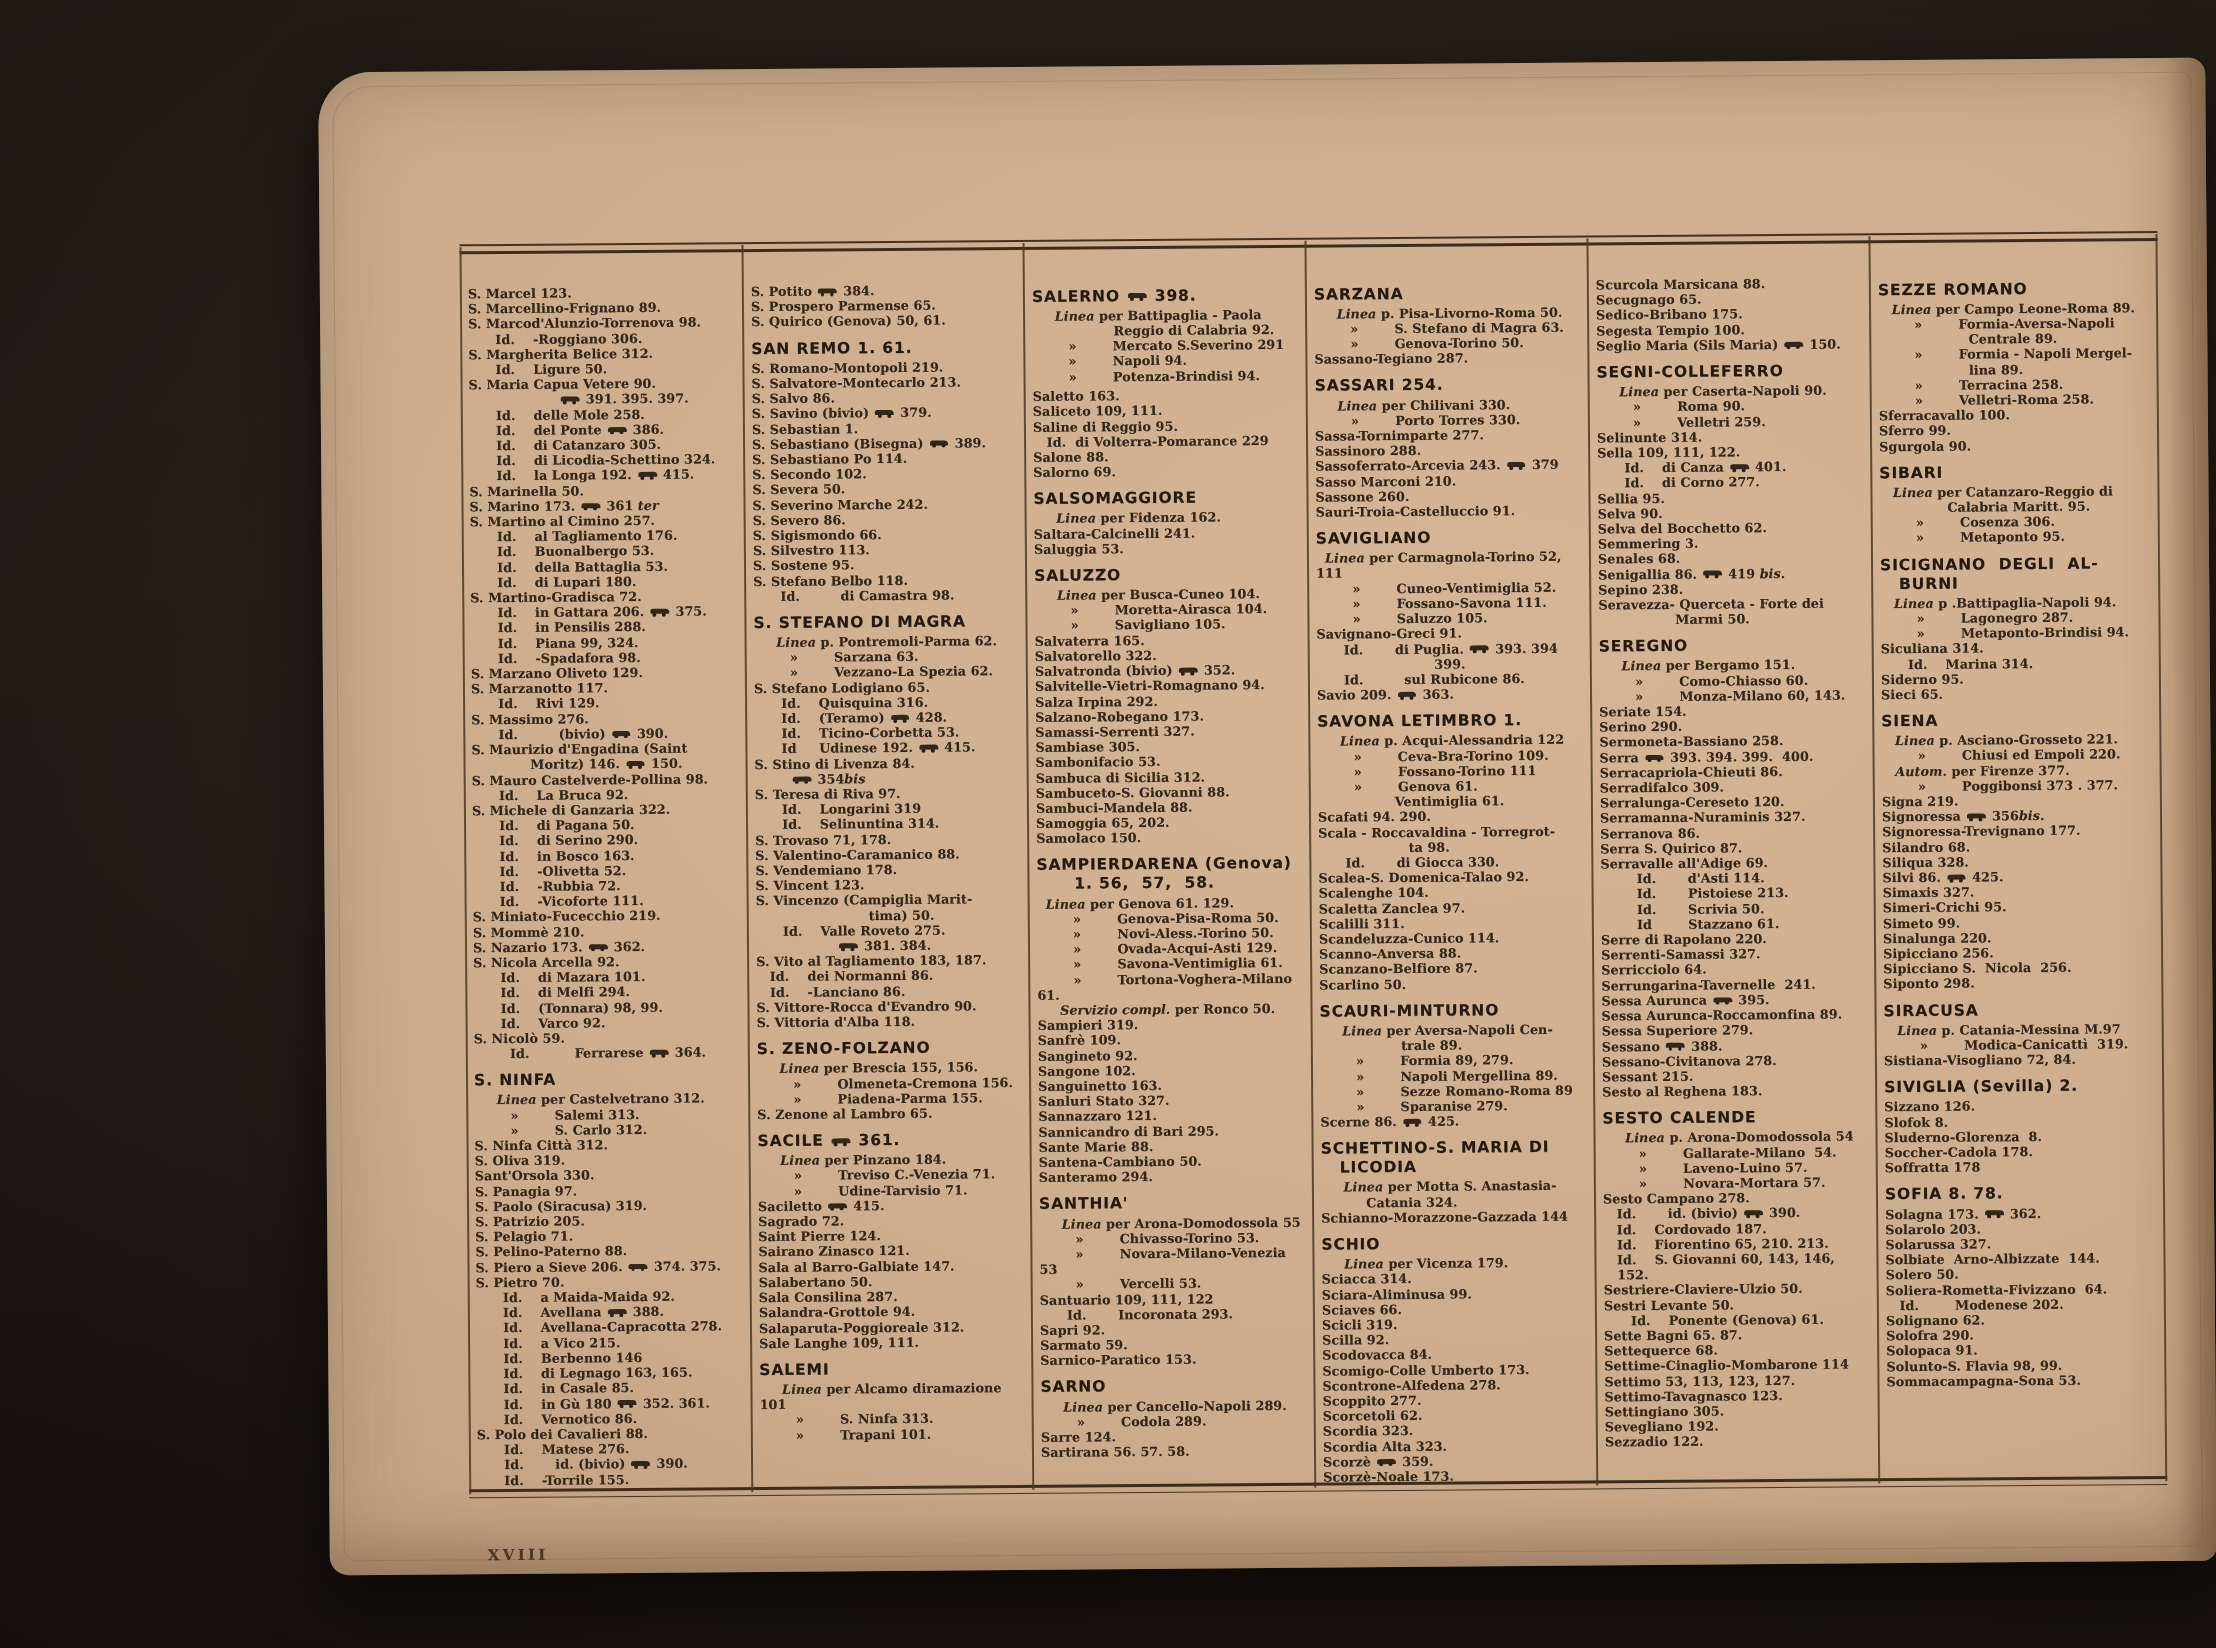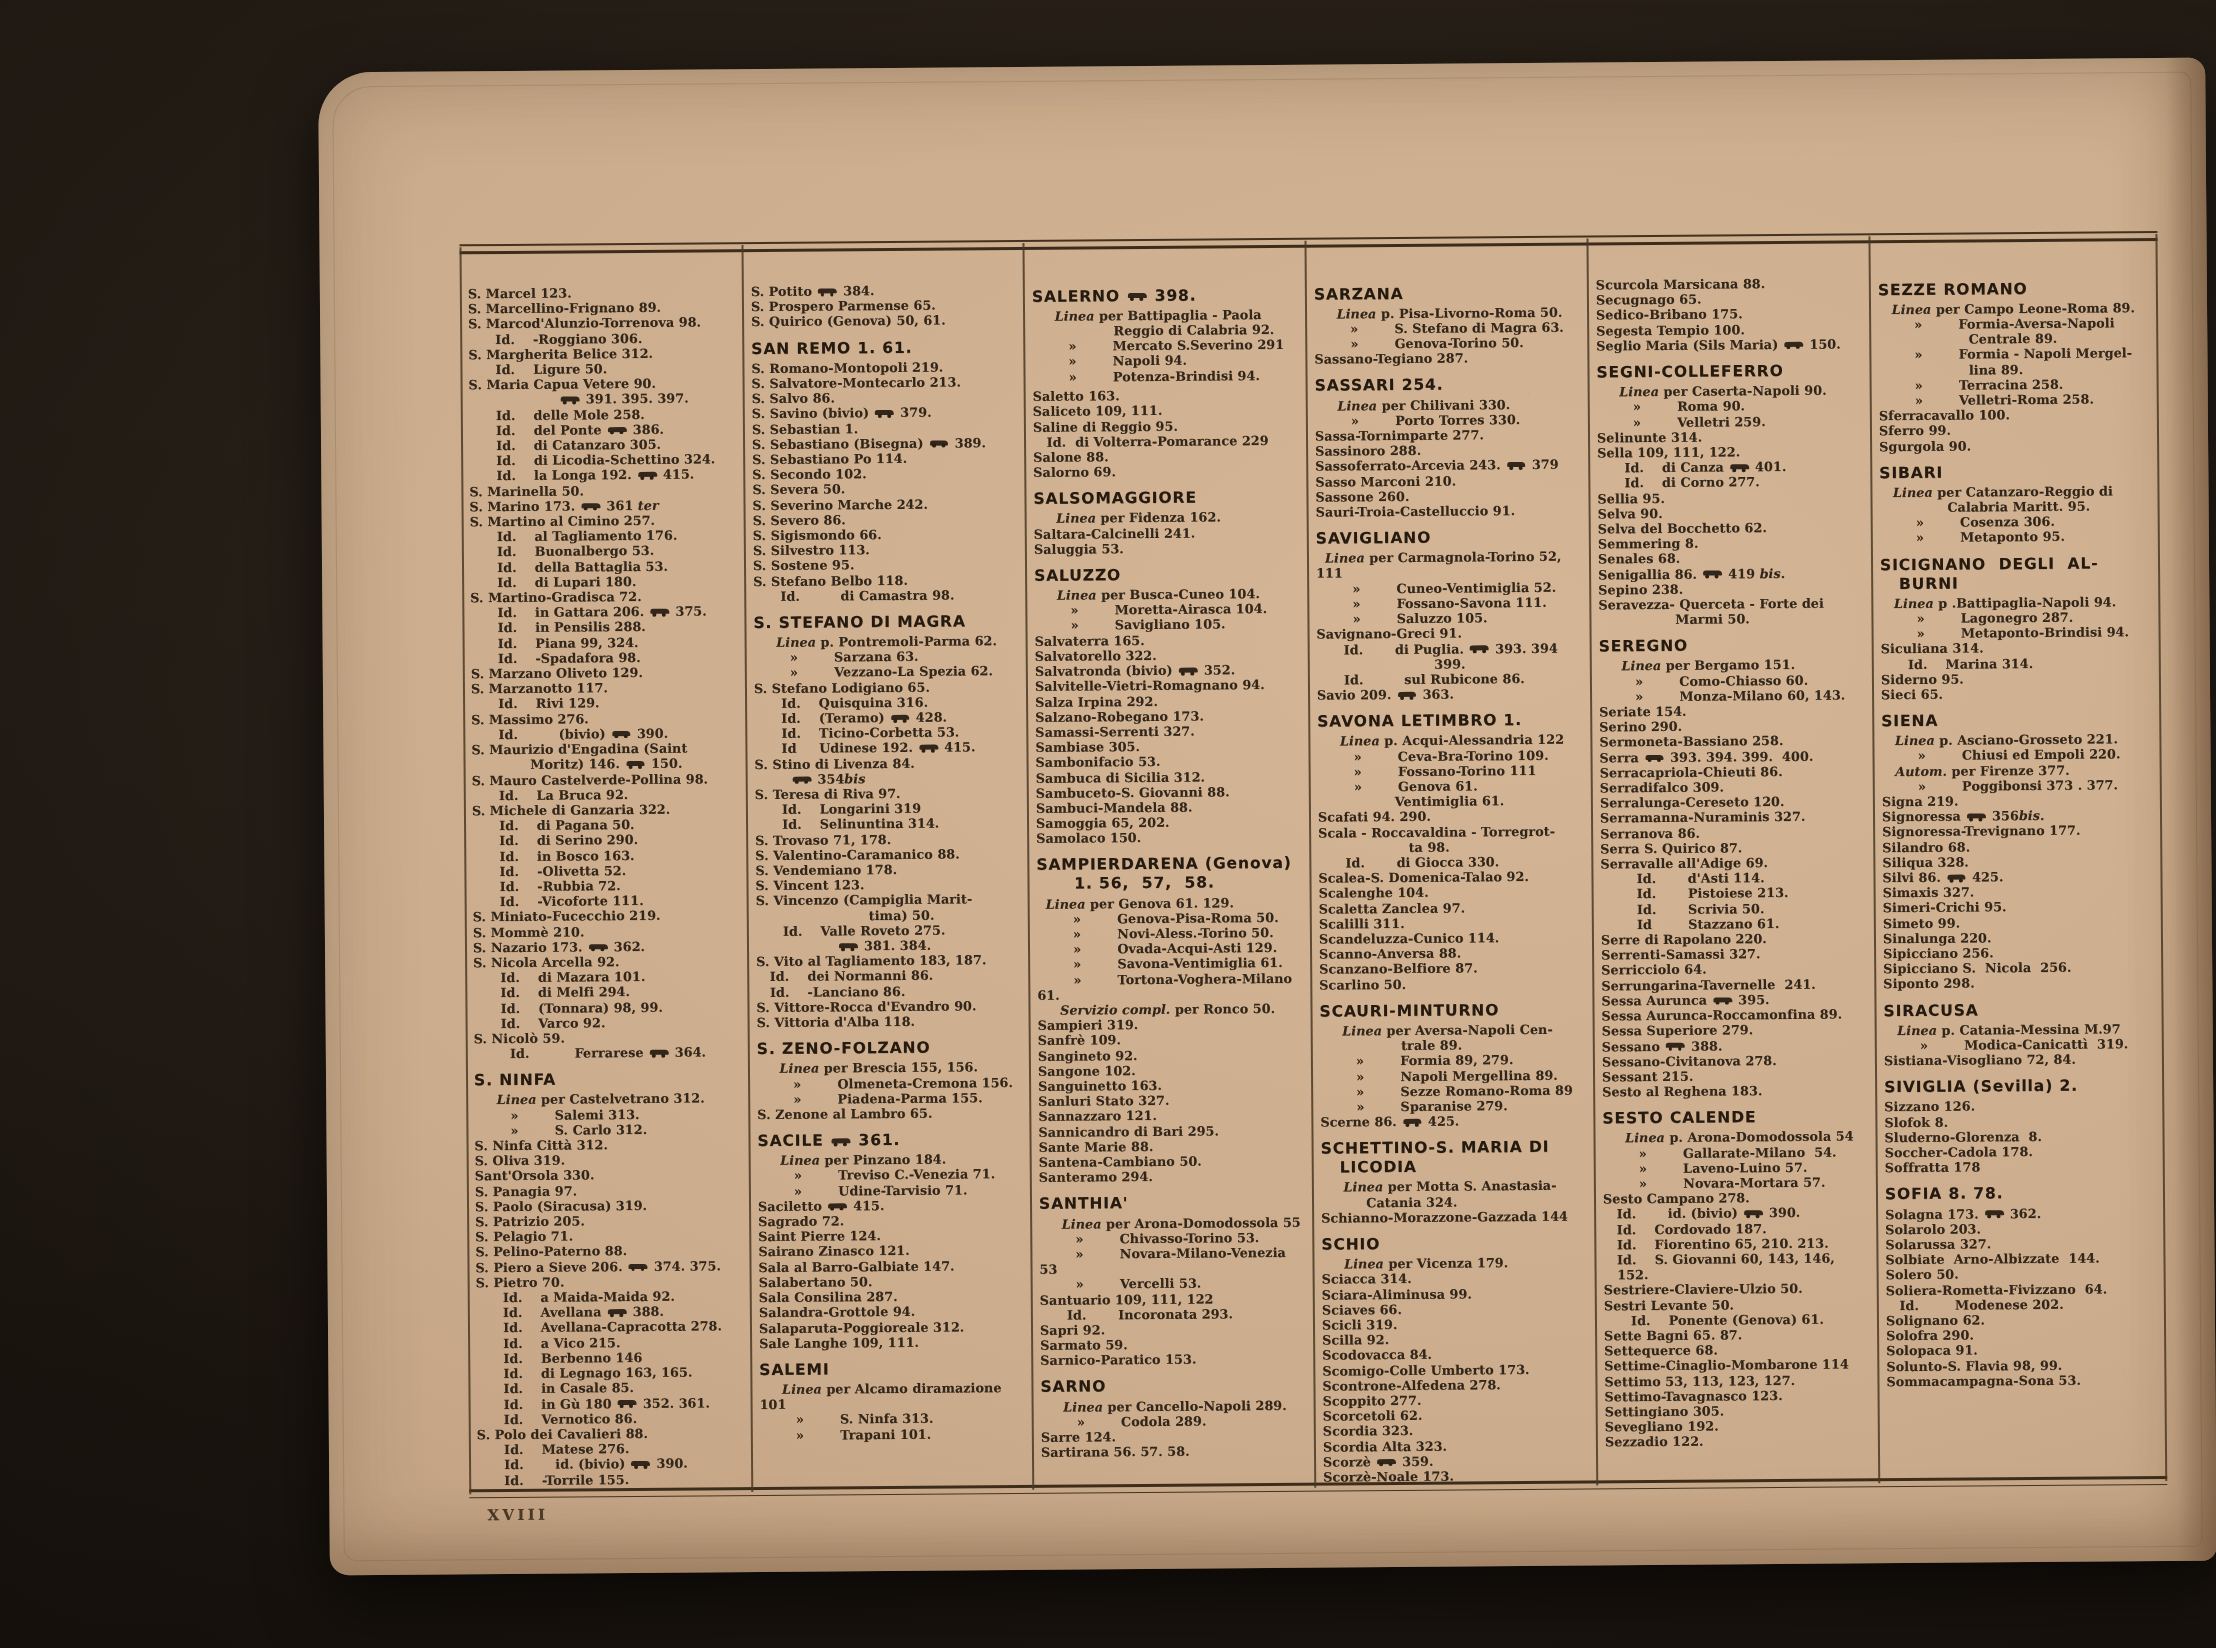--- a/index.html
+++ b/index.html
@@ -66,21 +66,21 @@
   }
   .auto::before{
     content:"";position:absolute;left:0.6px;right:0.6px;top:0.6px;height:5px;
     background:#33261a;border-radius:2.8px 4.4px 1.1px 1.1px;
   }
   .auto::after{
     content:"";position:absolute;bottom:0;left:2.8px;width:3.9px;height:3.9px;
     background:#2b2014;border-radius:50%;box-shadow:9.4px 0 0 #2b2014;
   }
   .footer{
-    position:absolute;left:158px;top:1436px;
+    position:absolute;left:158px;top:1476px;
     font:700 15px/16.6px "DejaVu Serif", serif;letter-spacing:3.3px;color:#4a3826;
     text-shadow:0.2px 0.2px 0 rgba(40,25,10,.3);
   }
   .grain{
     position:absolute;inset:0;pointer-events:none;opacity:.5;
     background:
       radial-gradient(1.7px 1.7px at 12% 33%, rgba(90,60,30,.25), transparent 60%),
       radial-gradient(2.2px 2.2px at 37% 61%, rgba(255,240,220,.20), transparent 60%),
       radial-gradient(1.7px 1.7px at 64% 22%, rgba(90,60,30,.22), transparent 60%),
       radial-gradient(2.2px 2.2px at 82% 74%, rgba(90,60,30,.20), transparent 60%),
@@ -429,21 +429,21 @@
       <div class="ln e"><span>     </span><em>Linea</em><span> per Caserta-Napoli 90.</span></div>
       <div class="ln e"><span>        »        Roma 90.</span></div>
       <div class="ln e"><span>        »        Velletri 259.</span></div>
       <div class="ln e"><span>Selinunte 314.</span></div>
       <div class="ln e"><span>Sella 109, 111, 122.</span></div>
       <div class="ln e"><span>      Id.    di Canza </span><span class="auto"></span><span> 401.</span></div>
       <div class="ln e"><span>      Id.    di Corno 277.</span></div>
       <div class="ln e"><span>Sellia 95.</span></div>
       <div class="ln e"><span>Selva 90.</span></div>
       <div class="ln e"><span>Selva del Bocchetto 62.</span></div>
-      <div class="ln e"><span>Semmering 8.</span></div>
+      <div class="ln e"><span>Semmering 3.</span></div>
       <div class="ln e"><span>Senales 68.</span></div>
       <div class="ln e"><span>Senigallia 86. </span><span class="auto"></span><span> 419 </span><em>bis</em><span>.</span></div>
       <div class="ln e"><span>Sepino 238.</span></div>
       <div class="ln e"><span>Seravezza- Querceta - Forte dei</span></div>
       <div class="ln e"><span>                 Marmi 50.</span></div>
       <div class="ln g"></div>
       <div class="ln h"><span>SEREGNO</span></div>
       <div class="ln e"><span>     </span><em>Linea</em><span> per Bergamo 151.</span></div>
       <div class="ln e"><span>        »        Como-Chiasso 60.</span></div>
       <div class="ln e"><span>        »        Monza-Milano 60, 143.</span></div>

